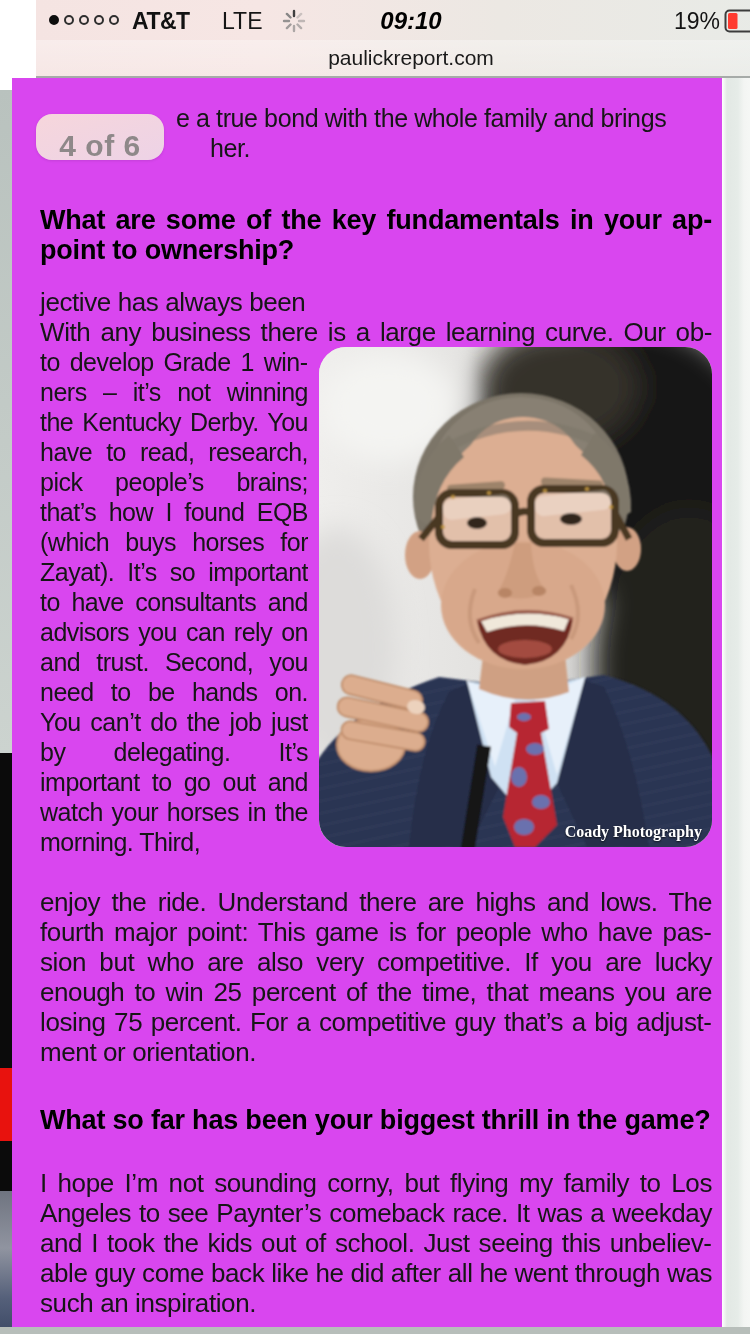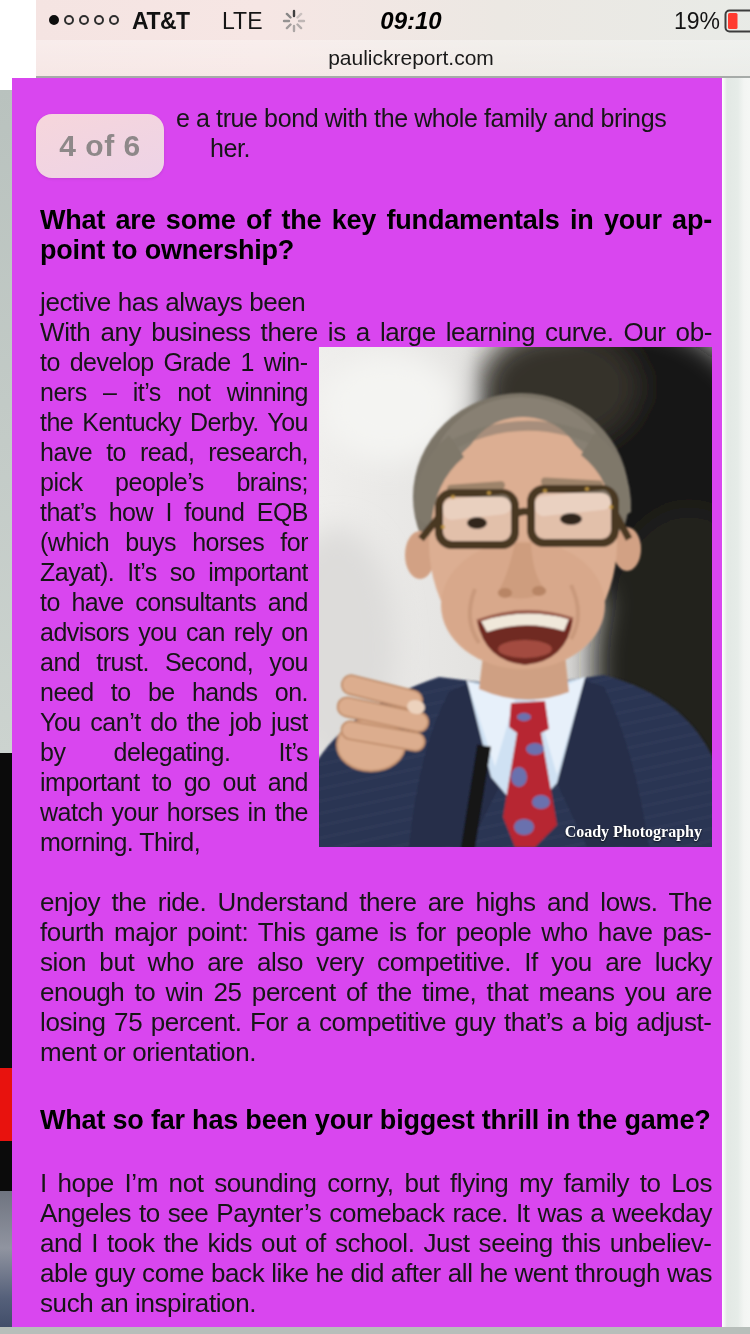--- a/index.html
+++ b/index.html
@@ -48,30 +48,30 @@
   .body-text{font-size:26px;line-height:30px;color:#161616;letter-spacing:-0.4px;text-align:justify;}
   .plainline{text-align:left;}
   .justify-last{text-align:justify;text-align-last:justify;}
   .q{font-size:27px;line-height:30px;font-weight:700;color:#000;letter-spacing:-0.2px;}
   
   .intro{position:relative;height:78px;}
   .intro-line{position:absolute;white-space:nowrap;font-size:25px;line-height:30px;color:#161616;letter-spacing:-0.4px;}
   .il1{left:136px;top:0;}
   .il2{left:150px;top:30px;margin-left:20px;}
   .badge{
-    position:absolute;left:-4px;top:11px;width:128px;height:64px;border-radius:16px;
+    position:absolute;left:-4px;top:11px;width:128px;height:46px;border-radius:16px;
     background:linear-gradient(160deg,rgba(247,219,219,0.97),rgba(240,230,229,0.88));
     color:#8e8889;font-size:30px;font-weight:600;text-align:center;line-height:64px;
     letter-spacing:0.5px;box-shadow:0 1px 3px rgba(0,0,0,0.10);
   }
   .h1{margin-top:24px;}
   .p2{margin-top:22px;}
   .row{display:flex;justify-content:space-between;align-items:flex-start;}
   .col{width:268px;height:540px;overflow:hidden;font-size:25px;letter-spacing:-0.5px;}
-  .photo{position:relative;width:393px;height:500px;overflow:hidden;background:#d8d8d6;}
+  .photo{position:relative;width:393px;height:500px;overflow:hidden;background:#d8d8d6;border-radius:27px;}
   .photo svg{display:block;}
   .photo-caption{
     position:absolute;right:10px;bottom:6px;color:#ffffff;
     font-family:"Liberation Serif", serif;font-weight:700;font-size:16px;
     text-shadow:0 1px 2px rgba(0,0,0,0.75);
   }
   .h2{margin-top:38px;}
   .p3{margin-top:33px;}
 </style>
 </head>

